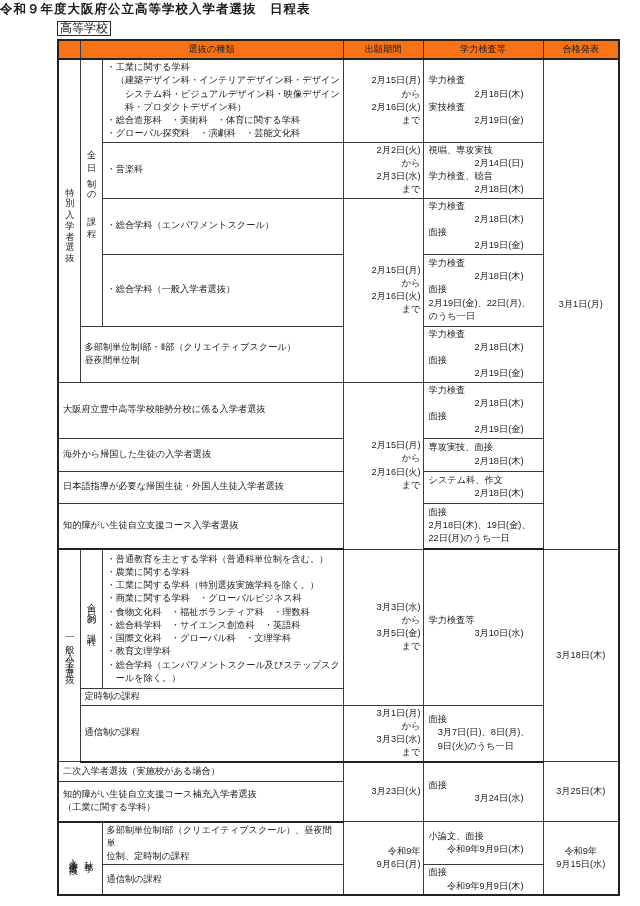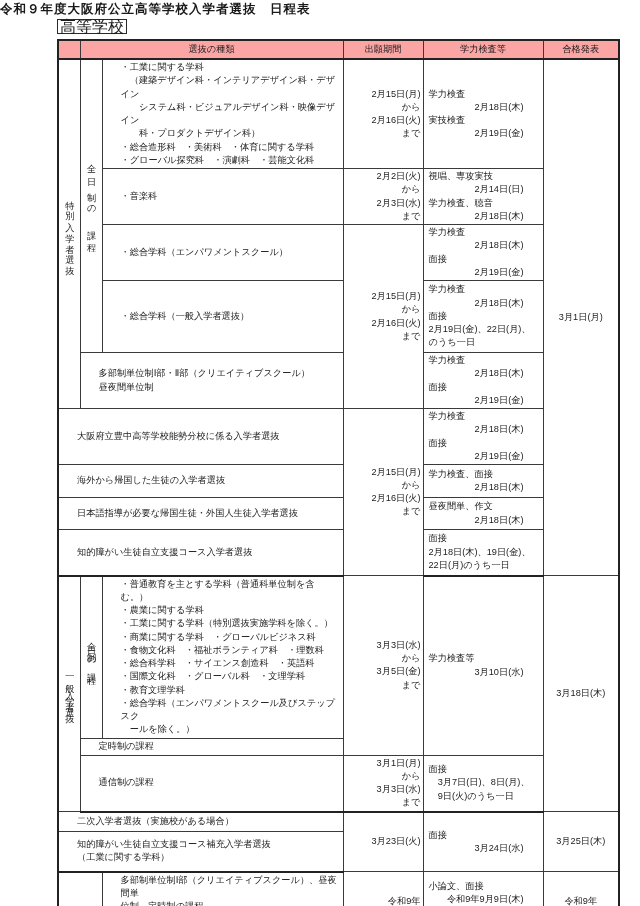--- a/index.html
+++ b/index.html
@@ -8,40 +8,40 @@
     font-family:"Liberation Sans", sans-serif;
     color:#1a1a1a;
   }
   .sheet { position:relative; width:640px; height:906px; overflow:hidden; }
   .title {
     padding-top:1px; text-align:left;
     font-size:12.5px; font-weight:600; letter-spacing:1px;
   }
   .corner {
     display:inline-block; margin-left:57px; margin-top:1px;
-    border:1px solid #2a2a2a; font-size:16px; line-height:13px;
+    border:1px solid #2a2a2a; font-size:12px; line-height:13px;
     padding:0 2px;
   }
   table.sched {
     margin-left:57px; margin-top:3px;
     border-collapse:collapse; table-layout:fixed;
     border:2px solid #222;
   }
   td {
     border:1px solid #3a3a3a;
     font-size:9.2px; line-height:1.44;
     white-space:pre-line; overflow:hidden;
     vertical-align:middle; padding:1px 2px;
   }
   thead td {
-    background:#fca5a5; text-align:center;
+    background:#f97316; text-align:center;
     border-bottom:2px solid #222; height:17px; padding:0 1px;
   }
   tr.section-end td { border-bottom:2px solid #222; }
-  td.type { text-align:left; padding:1px 2px 1px 18px; }
+  td.type { text-align:left; padding:1px 2px 1px 4px; }
   td.apply { text-align:right; }
   td.exam { text-align:left; padding:1px 2px 1px 5px;margin-top:33px; }
   td.ann { text-align:center; }
   td.vlab { text-align:center; padding:0; }
   td.vlab span {
     writing-mode:vertical-rl; text-orientation:upright;
     display:inline-block; white-space:pre-line;
   }
   .ls-special { letter-spacing:11px; }
   .ls-sp-full { letter-spacing:14px; }
@@ -141,26 +141,26 @@
 から
 2月16日(火)
 まで</td>
         <td class="exam">学力検査
 　　　　　2月18日(木)
 面接
 　　　　　2月19日(金)</td>
       </tr>
       <tr style="height:33px">
         <td class="type" colspan="3">海外から帰国した生徒の入学者選抜</td>
-        <td class="exam">学力検査、面接
+        <td class="exam">専攻実技、面接
 　　　　　2月18日(木)</td>
       </tr>
       <tr style="height:32px">
         <td class="type" colspan="3">日本語指導が必要な帰国生徒・外国人生徒入学者選抜</td>
-        <td class="exam">昼夜間単、作文
+        <td class="exam">システム科、作文
 　　　　　2月18日(木)</td>
       </tr>
       <tr style="height:46px" class="section-end">
         <td class="type" colspan="3">知的障がい生徒自立支援コース入学者選抜</td>
         <td class="exam">面接
 2月18日(木)、19日(金)、
 22日(月)のうち一日</td>
       </tr>
 
       <tr style="height:139px">

